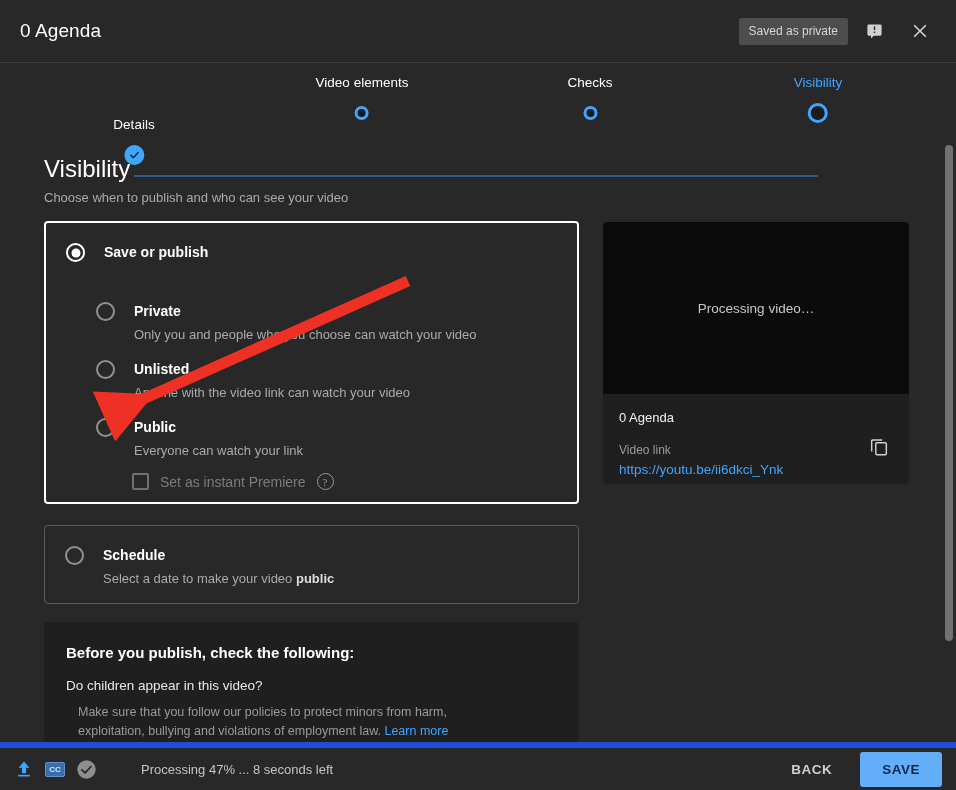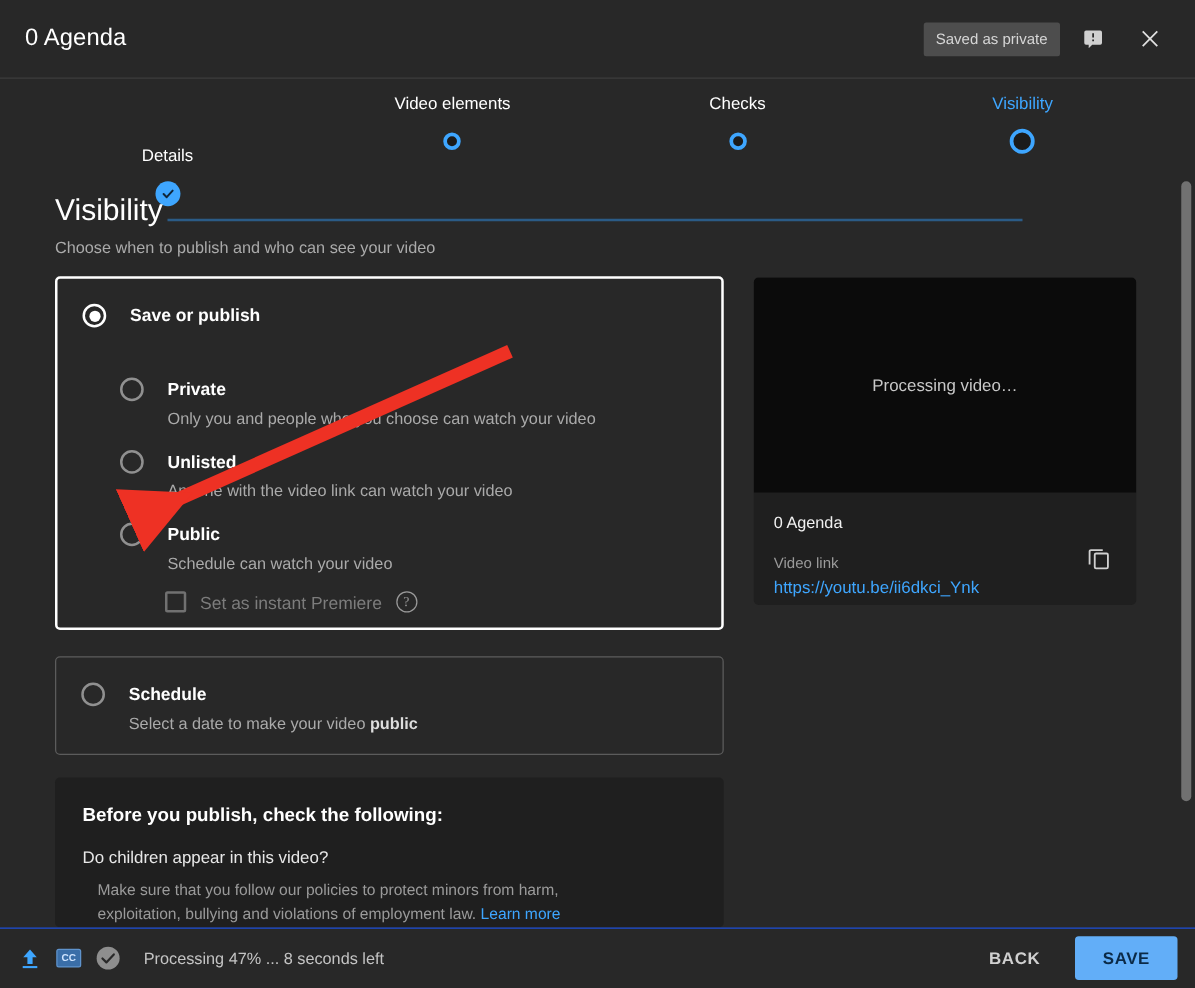--- a/index.html
+++ b/index.html
@@ -148,22 +148,23 @@
     position: absolute; right: 2px; top: 138px; width: 12px; height: 604px;
   }
   .scrollbar-thumb {
     position: absolute; right: 3px; top: 145px; width: 8px; height: 496px;
     background: #717171; border-radius: 4px; cursor: pointer;
   }
 
   
   .footer {
     position: absolute; left: 0; bottom: 0; width: 956px; height: 48px;
-    border-top: 1px solid #1d4ed8; display: flex; align-items: center;
+    border-top: 6px solid #1d4ed8; display: flex; align-items: center;
     background: #282828;
+    gap: 26px;
   }
   .status-icons { display: flex; align-items: center; gap: 11px; margin-left: 14px; }
   .status-text { margin-left: 18px; font-size: 13px; color: #c4c4c4; }
   .footer-right { margin-left: auto; display: flex; align-items: center; margin-right: 14px; gap: 14px; justify-content: flex-end; }
   .back-btn {
     font-size: 13.5px; font-weight: bold; color: #d0d0d0; letter-spacing: .5px;
     padding: 9px 14px; cursor: pointer; border-radius: 2px;
   }
   .save-btn {
     background: #62aef8; color: #0b2a47; font-size: 13.5px; font-weight: bold;
@@ -264,21 +265,21 @@
         <div class="radio-text">
           <div class="radio-title">Unlisted</div>
           <div class="radio-desc">Anyone with the video link can watch your video</div>
         </div>
       </div>
 
       <div class="radio-row" style="left:50px; top:195px;">
         <div class="radio"></div>
         <div class="radio-text">
           <div class="radio-title">Public</div>
-          <div class="radio-desc">Schedule can watch your video</div>
+          <div class="radio-desc">Everyone can watch your link</div>
         </div>
       </div>
 
       <div class="premiere-row" style="left:86px; top:250px;align-items:center;">
         <div class="checkbox"></div>
         <div class="premiere-label">Set as instant Premiere</div>
         <div class="help-icon">?</div>
       </div>
     </div>
 

